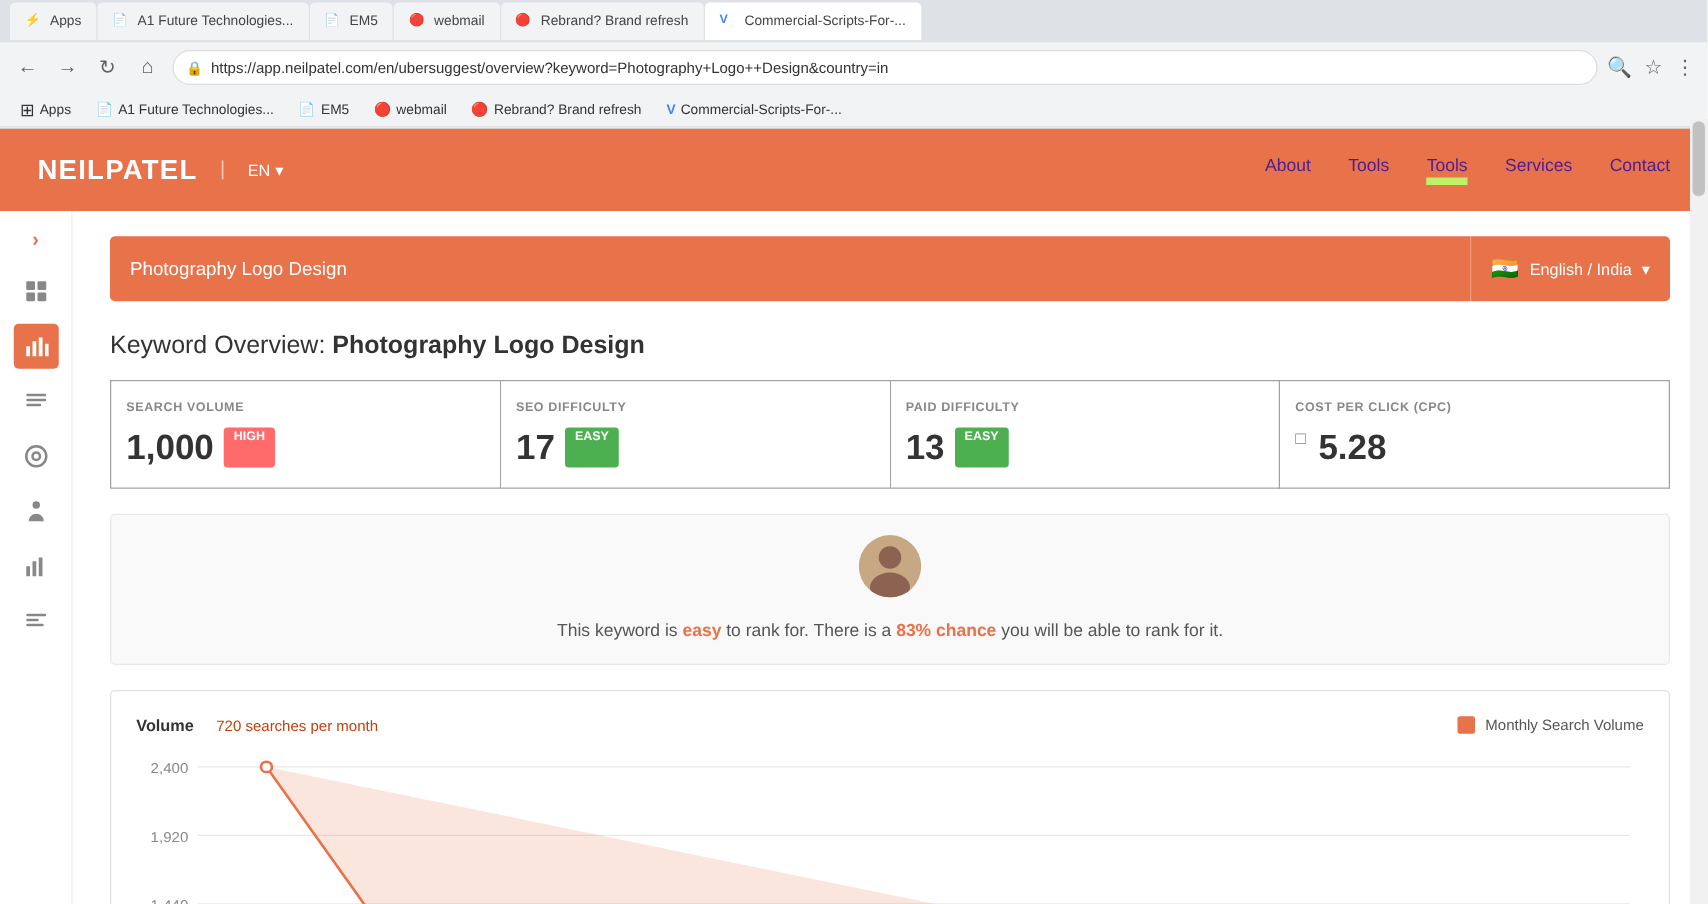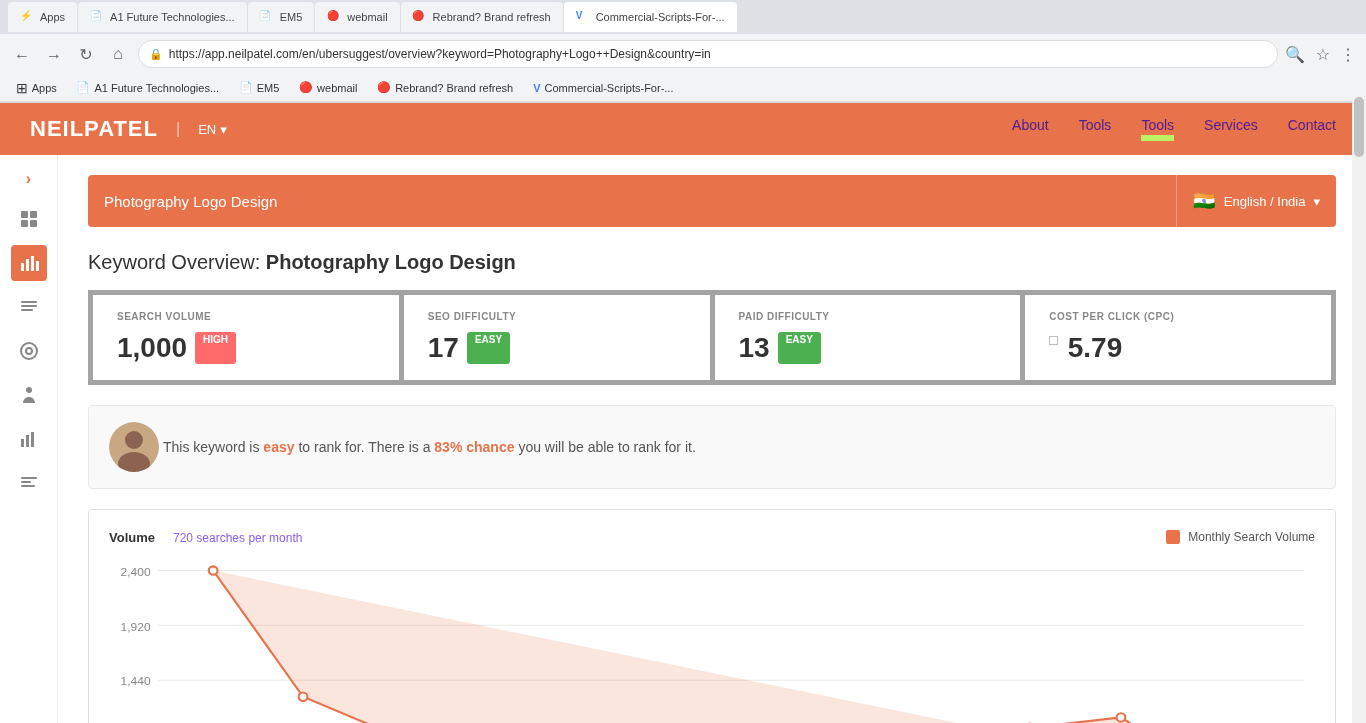--- a/index.html
+++ b/index.html
@@ -65,21 +65,21 @@
     }
     .sidebar-item {
       width: 36px; height: 36px; display: flex; align-items: center; justify-content: center;
       cursor: pointer; border-radius: 4px; color: #888; font-size: 18px;
     }
     .sidebar-item.active { background: #e8724a; color: white; }
 
     
     .top-nav {
       background: #e8724a; display: flex; align-items: center; justify-content: space-between;
-      padding: 0 30px; height: 52px;
+      padding: 0 30px; height: 66px;
     }
     .logo-area { display: flex; align-items: center; gap: 10px; }
     .logo-text { color: white; font-size: 22px; font-weight: 900; letter-spacing: 1px; }
     .logo-divider { color: rgba(255,255,255,0.6); margin: 0 8px; }
     .lang-selector {
       color: white; font-size: 13px; display: flex; align-items: center; gap: 4px; cursor: pointer;
     }
     .nav-links { display: flex; gap: 30px; }
     .nav-link {
       color: #4c1d95; font-size: 14px; text-decoration: none; cursor: pointer; padding-bottom: 2px;
@@ -113,60 +113,60 @@
 
     
     .keyword-overview-title {
       font-size: 20px; font-weight: normal; color: #333; margin-bottom: 16px;
     }
     .keyword-overview-title strong { font-weight: bold; }
 
     
     .stats-row { display: flex; gap: 0; margin-bottom: 20px; }
     .stat-card {
-      flex: 1; border: 5px solid #a3a3a3; padding: 16px 24px;
+      flex: 1; border: 1px solid #a3a3a3; padding: 16px 12px;
       background: white;
     }
     .stat-card + .stat-card { border-left: none; }
     .stat-label {
       font-size: 10px; color: #888; letter-spacing: 0.5px; text-transform: uppercase;
       font-weight: bold; margin-bottom: 10px;
     }
     .stat-value-row { display: flex; gap: 8px; }
     .stat-value { font-size: 28px; font-weight: bold; color: #333; }
     .stat-badge {
       padding: 2px 8px; border-radius: 3px; font-size: 10px; font-weight: bold;
       text-transform: uppercase;
     }
     .badge-high { background: #ff6b6b; color: white; }
     .badge-easy { background: #4CAF50; color: white; }
     .cpc-symbol { font-size: 14px; color: #888; margin-right: 2px; }
 
     
     .info-box {
-      display: flex; align-items: center; gap: 4px; background: #f9f9f9;
-      border: 1px solid #e8e8e8; padding: 16px 20px; border-radius: 4px; margin-bottom: 20px;
+      display: flex; align-items: center; gap: 16px; background: #f9f9f9;
+      border: 1px solid #e8e8e8; padding: 16px 20px; border-radius: 4px; margin-bottom: 20px; flex-direction: column;
     }
     .avatar-img {
       width: 50px; height: 50px; border-radius: 50%; background: #ddd;
       display: flex; align-items: center; justify-content: center; overflow: hidden; flex-shrink: 0;
     }
     .info-text { font-size: 14px; color: #555; line-height: 1.5; }
     .info-text .easy { color: #e8724a; font-weight: bold; }
     .info-text .chance { color: #e8724a; font-weight: bold; }
 
     
     .chart-container {
       background: white; border: 1px solid #e0e0e0; padding: 20px; border-radius: 4px;
     }
     .chart-header {
       display: flex; align-items: flex-start; justify-content: space-between; margin-bottom: 10px;
     }
     .chart-volume-label { font-size: 13px; font-weight: bold; color: #333; }
-    .chart-subtitle { font-size: 12px; color: #8b5cf6; margin-left: 8px; }
+    .chart-subtitle { font-size: 12px; color: #c2410c; margin-left: 8px; }
     .chart-legend { display: flex; align-items: center; gap: 8px; font-size: 12px; color: #555; }
     .legend-dot { width: 14px; height: 14px; background: #e8724a; border-radius: 2px; }
 
     .chart-area { position: relative; height: 300px; }
     .chart-svg { width: 100%; height: 100%; }
 
     
     .scrollbar {
       position: fixed; right: 0; top: 95px; width: 14px; height: 100%;
       background: #f1f1f1;
@@ -364,21 +364,21 @@
         <div class="stat-label">PAID DIFFICULTY</div>
         <div class="stat-value-row">
           <span class="stat-value">13</span>
           <span class="stat-badge badge-easy">EASY</span>
         </div>
       </div>
       <div class="stat-card">
         <div class="stat-label">COST PER CLICK (CPC)</div>
         <div class="stat-value-row">
           <span class="cpc-symbol">□</span>
-          <span class="stat-value">5.79</span>
+          <span class="stat-value">5.28</span>
         </div>
       </div>
     </div>
 
     <div class="info-box">
       <div class="avatar-img">
         <svg width="50" height="50" viewBox="0 0 50 50">
           <circle cx="25" cy="25" r="25" fill="#c8a882"></circle>
           <circle cx="25" cy="18" r="9" fill="#8b6350"></circle>
           <ellipse cx="25" cy="42" rx="16" ry="12" fill="#8b6350"></ellipse>

